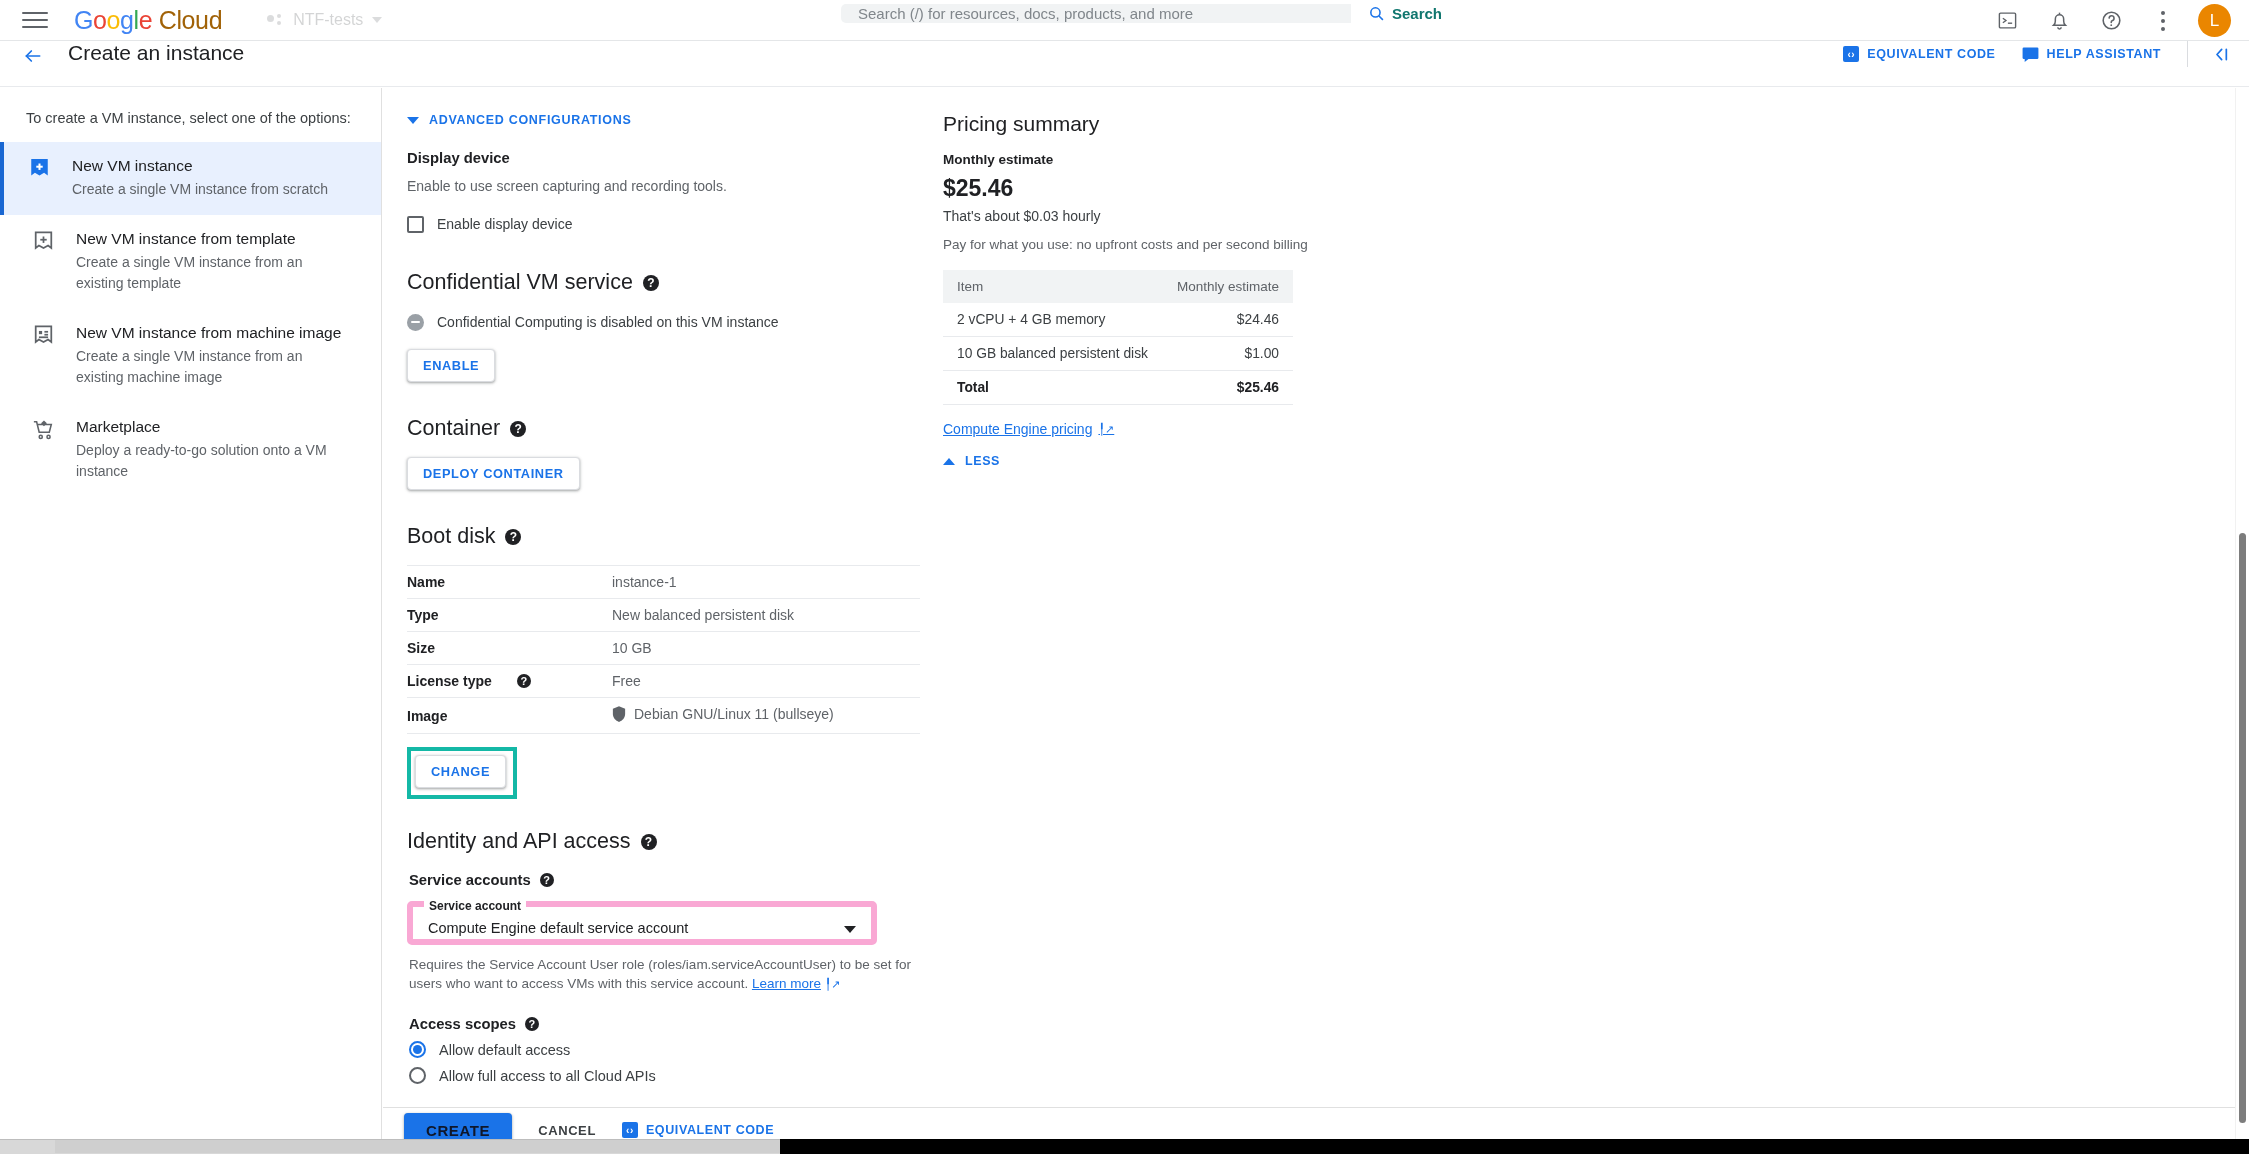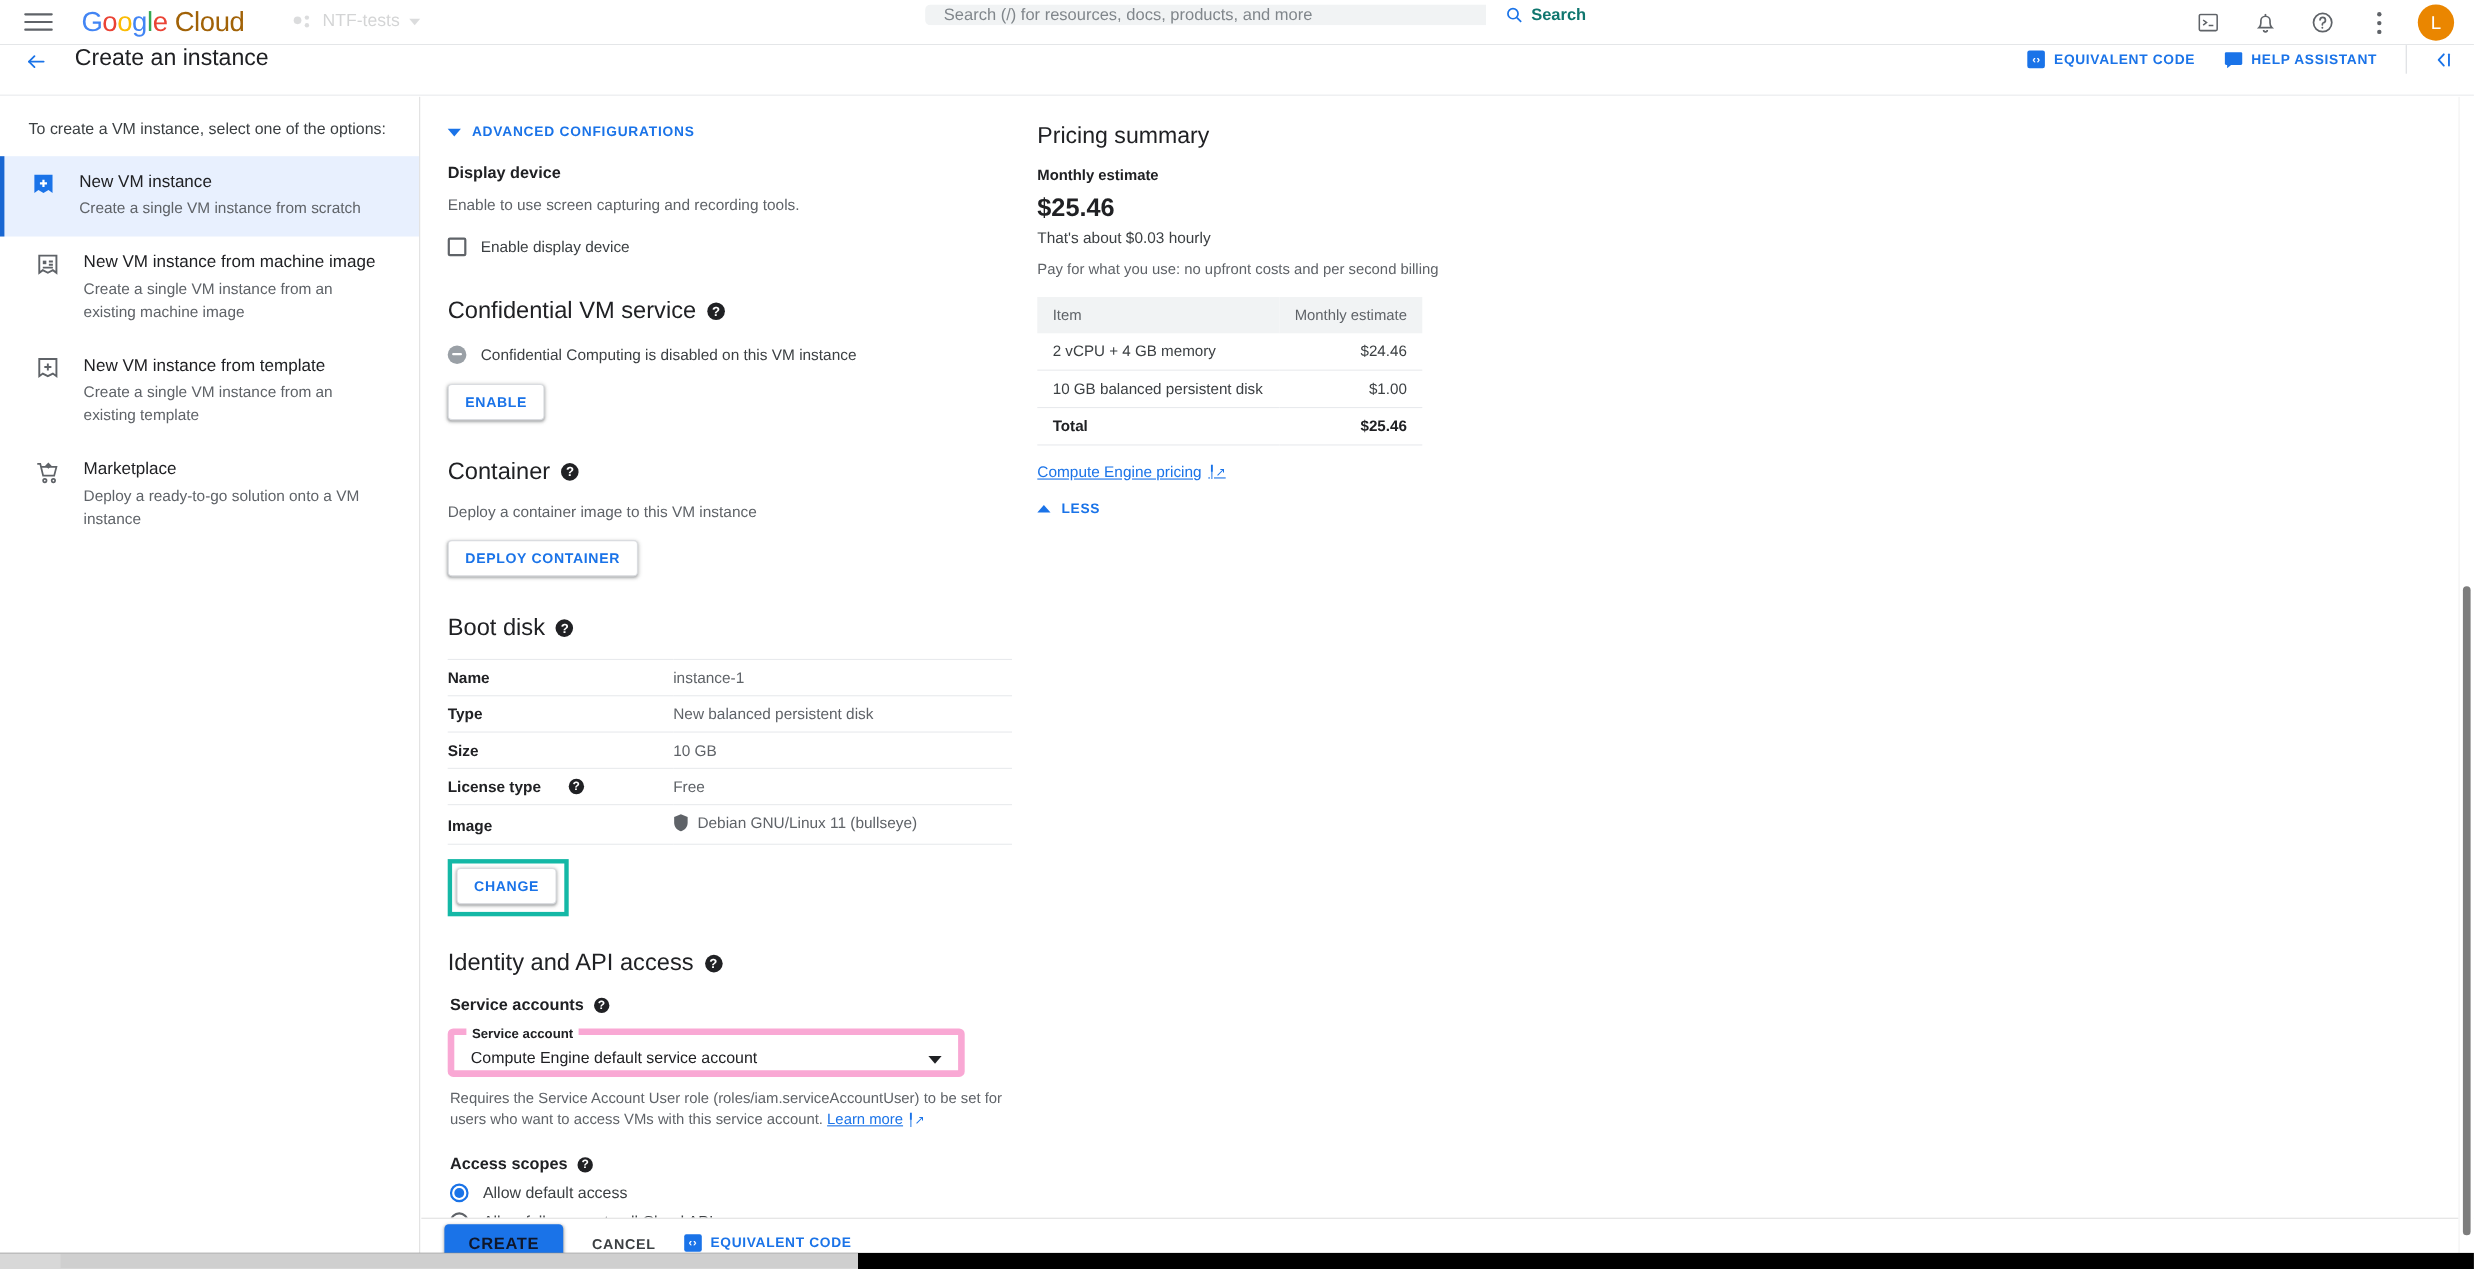--- a/index.html
+++ b/index.html
@@ -312,43 +312,43 @@
     <span class="sb-text">
       <span class="sb-title" style="display:block">New VM instance</span>
       <span class="sb-sub" style="display:block">Create a single VM instance from scratch</span>
     </span>
   </div>
 
   <div class="sb-item">
     <span class="sb-icon">
       <svg width="21" height="22" viewBox="0 0 22 24" fill="none" stroke="#5f6368" stroke-width="1.9">
           <path d="M2.5 1.5h17v17l-3.5-2.6-5 2.6-5-2.6-3.5 2.6z"></path>
+          <line x1="11" y1="6" x2="11" y2="13"></line>
+          <line x1="7.5" y1="9.5" x2="14.5" y2="9.5"></line>
+        </svg>
+    </span>
+    <span class="sb-text">
+      <span class="sb-title" style="display:block">New VM instance from template</span>
+      <span class="sb-sub" style="display:block; max-width: 270px;">Create a single VM instance from an existing template</span>
+    </span>
+  </div>
+
+  <div class="sb-item">
+    <span class="sb-icon">
+      <svg width="21" height="22" viewBox="0 0 22 24" fill="none" stroke="#5f6368" stroke-width="1.9">
+          <path d="M2.5 1.5h17v17l-3.5-2.6-5 2.6-5-2.6-3.5 2.6z"></path>
           <rect x="6" y="6.5" width="3.5" height="3.5" fill="#5f6368" stroke="none"></rect>
           <line x1="12" y1="7.4" x2="16" y2="7.4"></line>
           <line x1="12" y1="10.6" x2="16" y2="10.6"></line>
           <line x1="6" y1="13.4" x2="16" y2="13.4"></line>
         </svg>
     </span>
     <span class="sb-text">
       <span class="sb-title" style="display:block">New VM instance from machine image</span>
       <span class="sb-sub" style="display:block; max-width: 270px;">Create a single VM instance from an existing machine image</span>
-    </span>
-  </div>
-
-  <div class="sb-item">
-    <span class="sb-icon">
-      <svg width="21" height="22" viewBox="0 0 22 24" fill="none" stroke="#5f6368" stroke-width="1.9">
-          <path d="M2.5 1.5h17v17l-3.5-2.6-5 2.6-5-2.6-3.5 2.6z"></path>
-          <line x1="11" y1="6" x2="11" y2="13"></line>
-          <line x1="7.5" y1="9.5" x2="14.5" y2="9.5"></line>
-        </svg>
-    </span>
-    <span class="sb-text">
-      <span class="sb-title" style="display:block">New VM instance from template</span>
-      <span class="sb-sub" style="display:block; max-width: 270px;">Create a single VM instance from an existing template</span>
     </span>
   </div>
 
   <div class="sb-item">
     <span class="sb-icon">
       <svg width="23" height="22" viewBox="0 0 24 24" fill="none" stroke="#5f6368" stroke-width="1.7">
           <path d="M1.5 3h3l2.8 11.5h11l2.2-8.5H6"></path>
           <circle cx="9" cy="19.5" r="1.7"></circle>
           <circle cx="17.5" cy="19.5" r="1.7"></circle>
           <path d="M12.5 1.5l3.2 3.2-3.2 3.2-3.2-3.2z" fill="#5f6368" stroke="none"></path>
@@ -389,21 +389,20 @@
     </div>
     <div style="margin-top:17px">
       <button class="mbtn">ENABLE</button>
     </div>
 
     
     <div class="h-sec" style="margin-top:34px">
       <span>Container</span>
       <span class="qmark">?</span>
     </div>
-    <div class="sub-txt" style="margin-top:14px">Deploy a container image to this VM instance</div>
     <div style="margin-top:16px">
       <button class="mbtn">DEPLOY CONTAINER</button>
     </div>
 
     
     <div class="h-sec" style="margin-top:34px">
       <span>Boot disk</span>
       <span class="qmark">?</span>
     </div>
     <table class="bd-table">

